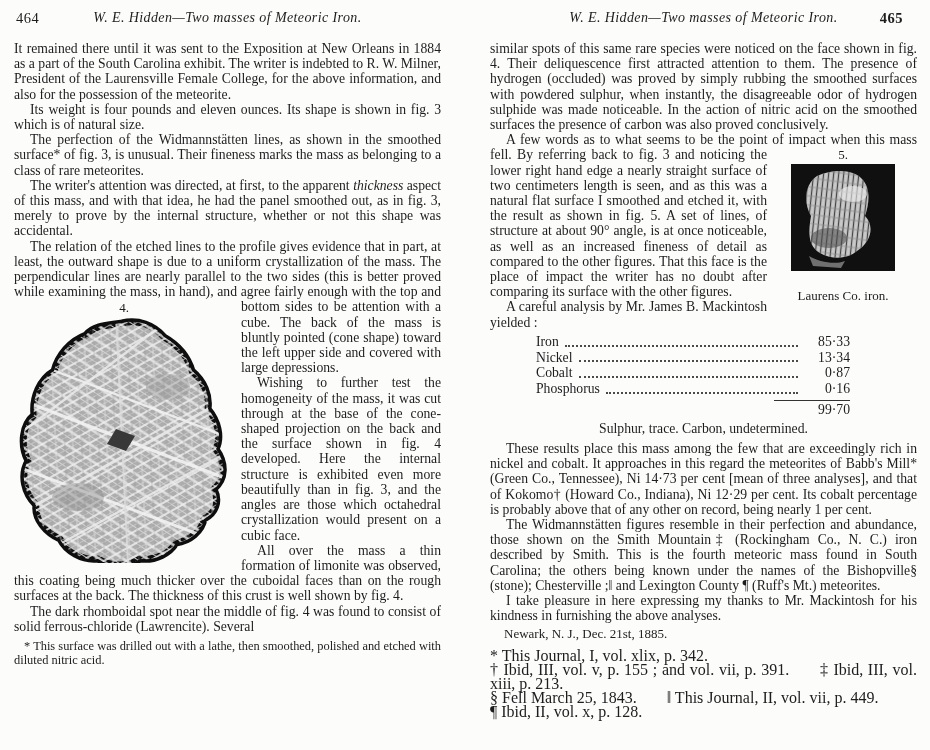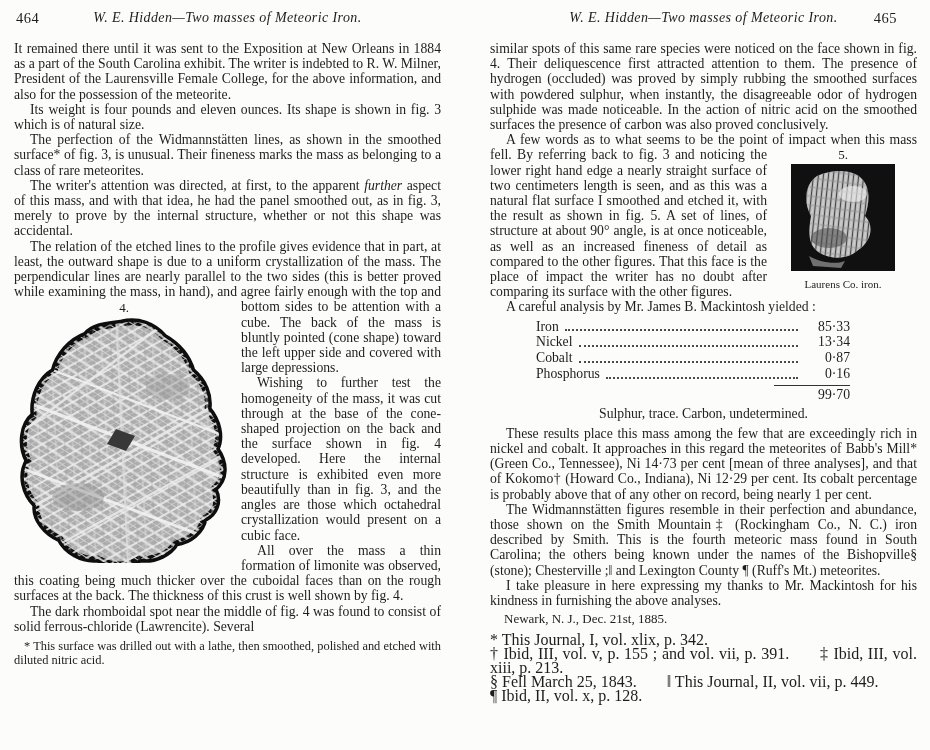--- a/index.html
+++ b/index.html
@@ -10,32 +10,32 @@
   }
   .spread { position:relative; width:930px; height:750px; }
   .page { position:absolute; top:0; height:724px; overflow:hidden; }
   .page.left  { left:14px;  width:427px; }
   .page.right { left:490px; width:427px; }
 
   .running-head { position:relative; height:18px; margin-top:10px; font-size:14px; }
   .head-title { display:block; text-align:center; font-style:italic; letter-spacing:0.4px; }
   .pagenum { position:absolute; top:0; font-size:14.5px; font-style:normal; letter-spacing:0.5px; }
   .page.left  .pagenum { left:2px; }
-  .page.right .pagenum { right:20px; }
+  .page.right .pagenum { right:14px;font-weight:bold; }
 
   .body-text { margin-top:13px; font-size:13.7px; line-height:15.2px; text-align:justify; }
   .body-text p { margin:0; text-indent:16px; }
   .body-text p.noindent { text-indent:0; }
 
   
   .fig4-float { float:left; width:216px; margin:2px 9px 2px 2px; text-align:center; }
   
   .fig5-float { float:right; width:132px; margin:1px 8px 2px 10px; text-align:center; }
   .fig-label { display:block; font-size:13px; line-height:14px; margin-bottom:2px; text-indent:0; }
-  .fig-caption { display:block; font-size:11px; line-height:14px; margin-top:6px; text-indent:0; white-space:nowrap; }
+  .fig-caption { display:block; font-size:13px; line-height:14px; margin-top:18px; text-indent:0; white-space:nowrap; }
   .fig4-float svg, .fig5-float svg { display:block; margin:0 auto; }
 
   
   .analysis-intro { margin-top:3px; }
   .analysis-table { width:314px; margin:4px 0 0 46px; font-size:13.7px; }
   .arow { display:flex; align-items:flex-end; line-height:15.8px; }
   .alabel { white-space:nowrap; }
   .leader { flex:1; margin:0 6px 3px 6px; border-bottom:2px dotted #4a4a4a; align-self:flex-end; height:1px; }
   .aval { width:46px; text-align:right; white-space:nowrap; }
   .total-rule { width:76px; border-top:1.3px solid #333; margin:3px 0 1px auto; }
@@ -57,21 +57,21 @@
   <section class="page left">
     <header class="running-head">
       <span class="pagenum">464</span>
       <span class="head-title">W. E. Hidden—Two masses of Meteoric Iron.</span>
     </header>
 
     <div class="body-text">
       <p class="noindent">It remained there until it was sent to the Exposition at New Orleans in 1884 as a part of the South Carolina exhibit.  The writer is indebted to R. W. Milner, President of the Laurensville Female College, for the above information, and also for the possession of the meteorite.</p>
       <p>Its weight is four pounds and eleven ounces.  Its shape is shown in fig. 3 which is of natural size.</p>
       <p>The perfection of the Widmannstätten lines, as shown in the smoothed surface* of fig. 3, is unusual.  Their fineness marks the mass as belonging to a class of rare meteorites.</p>
-      <p><span>The writer's attention was directed, at first, to the apparent </span><em>further</em><span> aspect of this mass, and with that idea, he had the panel smoothed out, as in fig. 3, merely to prove by the internal structure, whether or not this shape was accidental.</span></p>
+      <p><span>The writer's attention was directed, at first, to the apparent </span><em>thickness</em><span> aspect of this mass, and with that idea, he had the panel smoothed out, as in fig. 3, merely to prove by the internal structure, whether or not this shape was accidental.</span></p>
 
       <p>
         <span>The relation of the etched lines to the profile gives evidence that in part, at least, the outward shape is due to a uniform crystallization of the mass.  The perpendicular lines are nearly parallel to the two sides (this is better proved while examining the mass, in hand), and agree fairly enough with the top and</span>
         <span class="fig4-float">
           <span class="fig-label">4.</span>
           <svg width="212" height="246" viewBox="0 0 212 246">
             <defs>
               <clipPath id="blob4">
                 <path d="M104,6 C120,2 136,8 146,20 C160,28 170,40 174,54 C186,64 192,78 190,92 C200,104 204,120 198,132 C208,146 208,162 196,172 C202,184 198,196 186,202 C184,214 172,224 158,226 C152,236 138,244 122,242 C110,250 92,250 80,242 C64,244 48,234 42,222 C28,216 16,202 18,188 C6,176 2,158 10,144 C2,128 4,108 16,98 C14,80 22,62 36,54 C40,38 52,24 68,18 C76,8 92,8 104,6 Z"></path>
               </clipPath>

